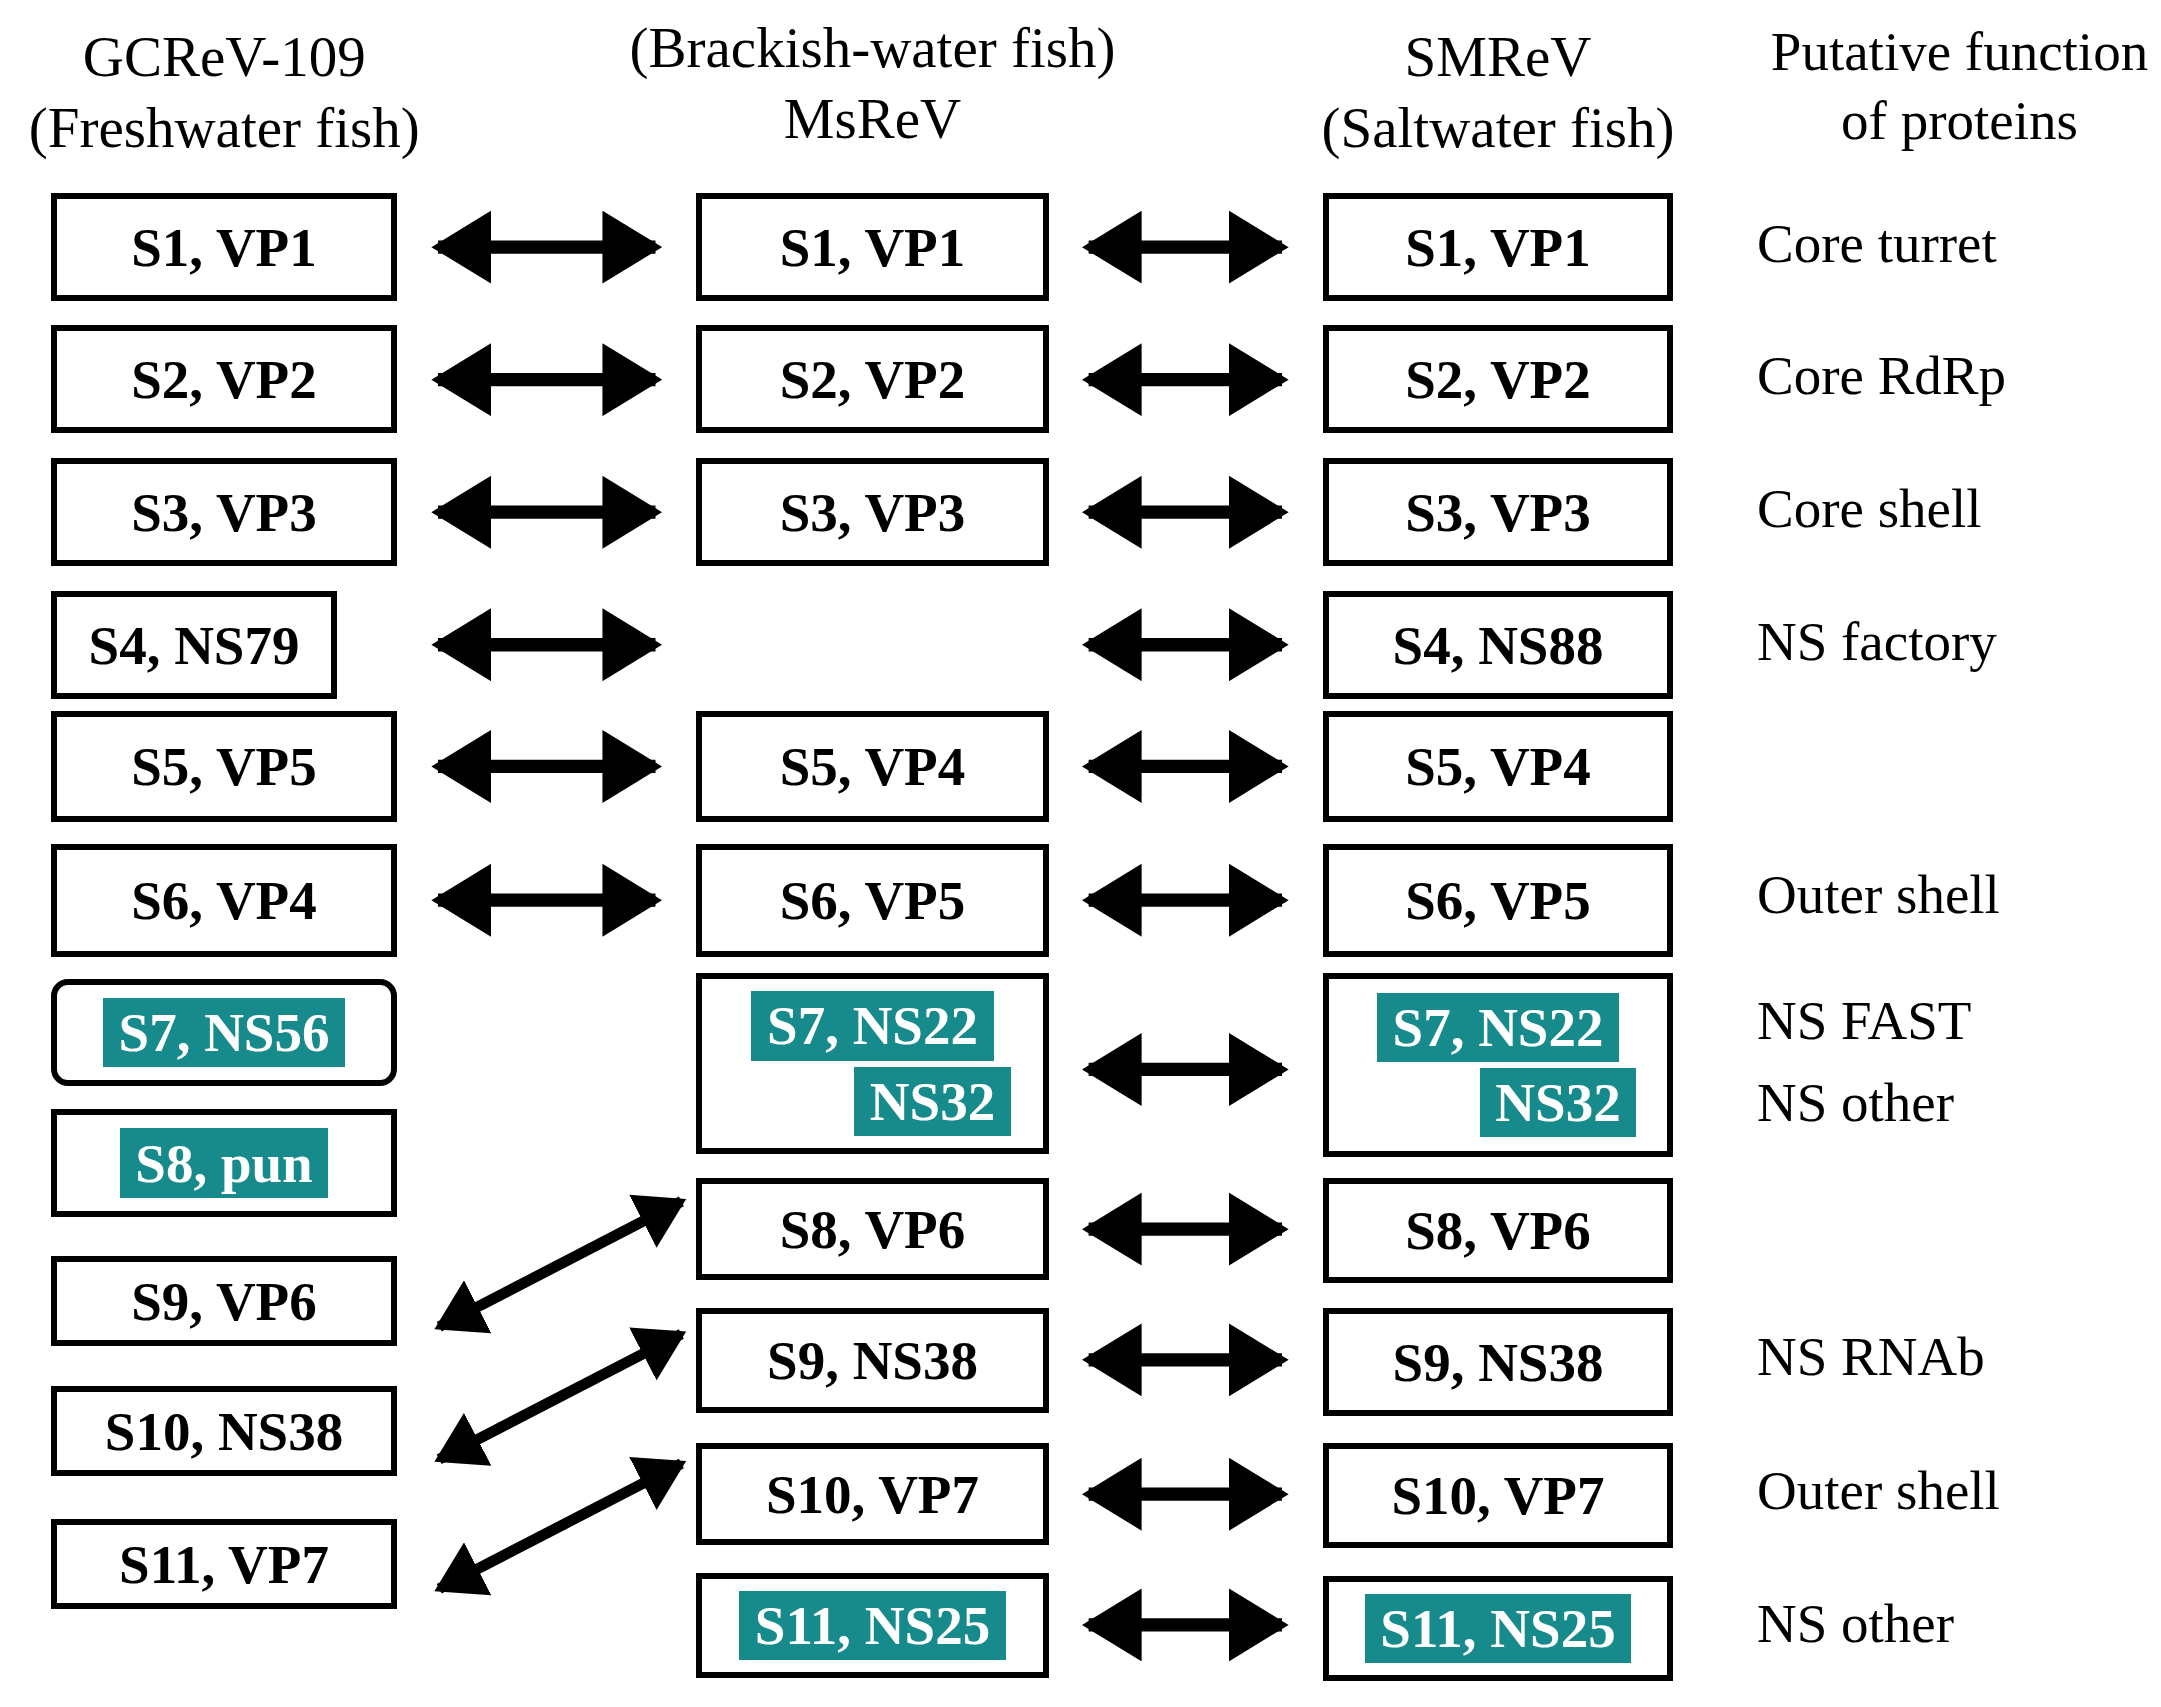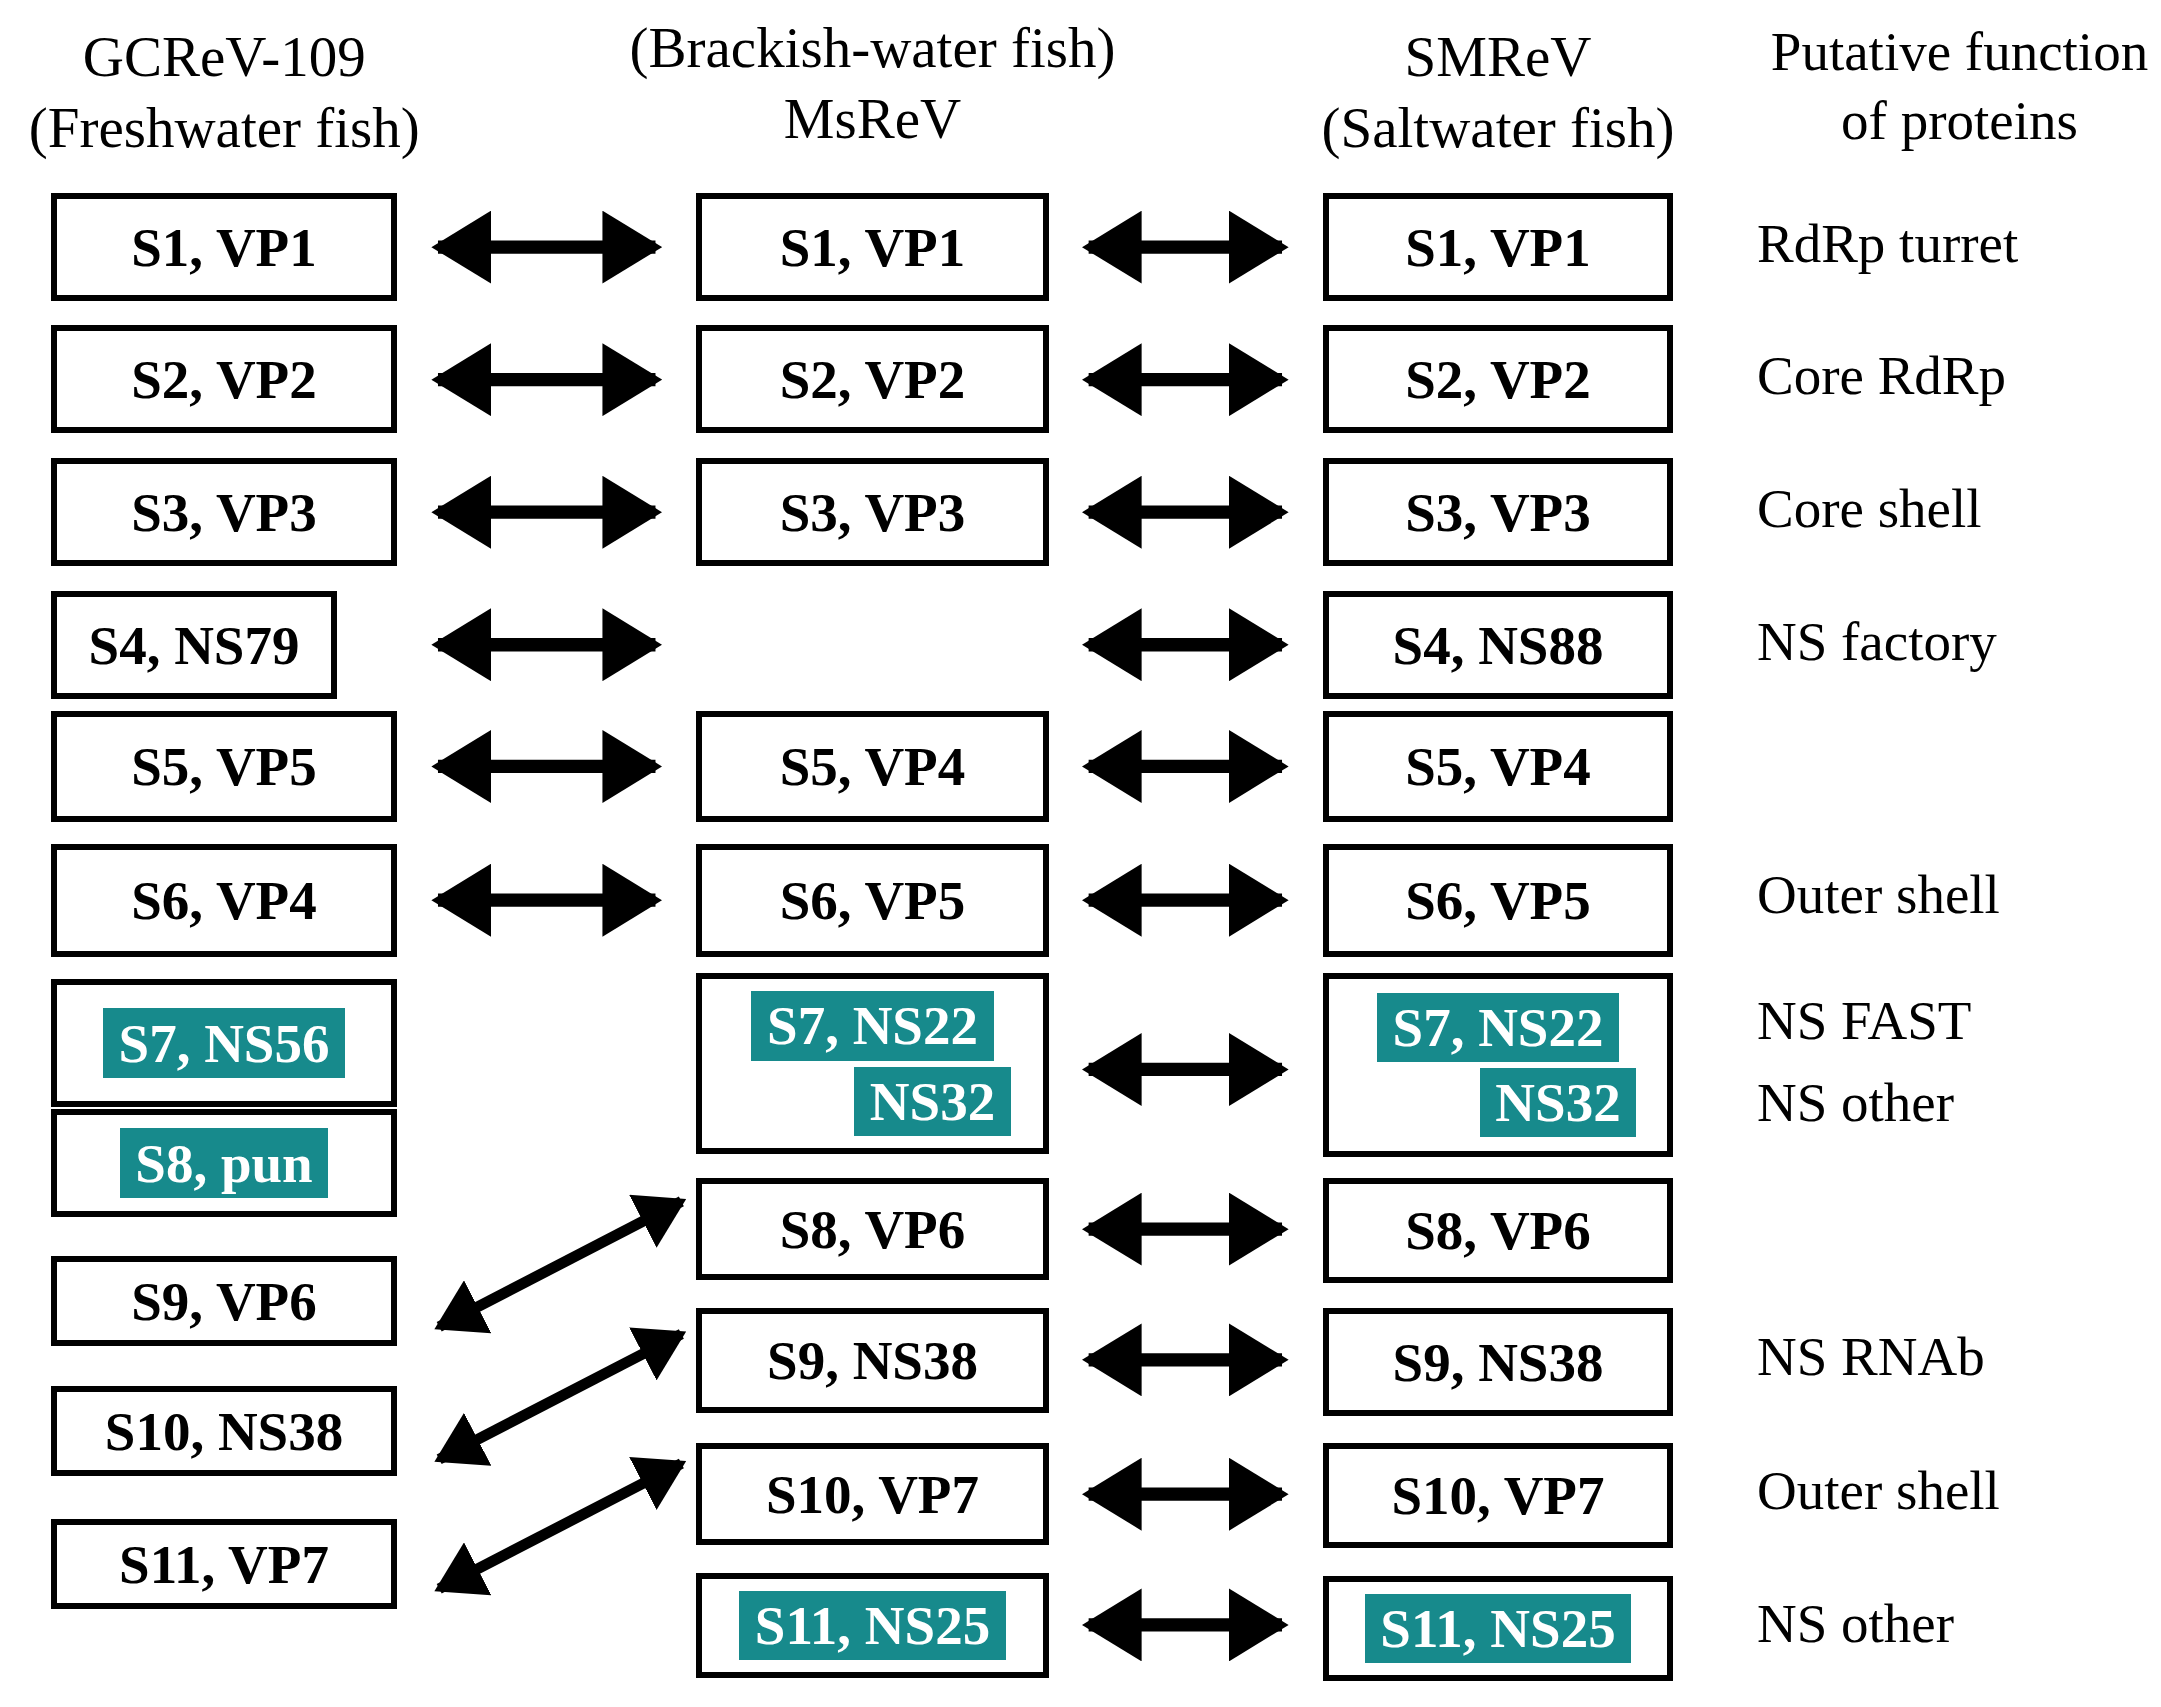--- a/index.html
+++ b/index.html
@@ -68,21 +68,21 @@
     </div>
   <div class="box" style="left:51px;top:591px;width:286px;height:108px;">
       <span class="lbl">S4, NS79</span>
     </div>
   <div class="box" style="left:51px;top:711px;width:346px;height:111px;">
       <span class="lbl">S5, VP5</span>
     </div>
   <div class="box" style="left:51px;top:844px;width:346px;height:113px;">
       <span class="lbl">S6, VP4</span>
     </div>
-  <div class="box" style="left:51px;top:979px;width:346px;height:128px;">
+  <div class="box" style="left:51px;top:979px;width:346px;height:107px;border-radius:17px;">
       <span class="lbl hl">S7, NS56</span>
     </div>
   <div class="box" style="left:51px;top:1109px;width:346px;height:108px;">
       <span class="lbl hl">S8, pun</span>
     </div>
   <div class="box flat" style="left:51px;top:1256px;width:346px;height:90px;">
       <span class="lbl">S9, VP6</span>
     </div>
   <div class="box flat" style="left:51px;top:1386px;width:346px;height:90px;">
       <span class="lbl">S10, NS38</span>
@@ -151,21 +151,21 @@
   <div class="box" style="left:1323px;top:1308px;width:350px;height:108px;">
       <span class="lbl">S9, NS38</span>
     </div>
   <div class="box" style="left:1323px;top:1443px;width:350px;height:105px;">
       <span class="lbl">S10, VP7</span>
     </div>
   <div class="box" style="left:1323px;top:1576px;width:350px;height:105px;">
       <span class="lbl hl">S11, NS25</span>
     </div>
 
-  <div class="fn" style="top:214px;">RdRp turret</div>
+  <div class="fn" style="top:214px;">Core turret</div>
   <div class="fn" style="top:346px;">Core RdRp</div>
   <div class="fn" style="top:479px;">Core shell</div>
   <div class="fn" style="top:612px;">NS factory</div>
   <div class="fn" style="top:865px;">Outer shell</div>
   <div class="fn" style="top:991px;">NS FAST</div>
   <div class="fn" style="top:1073px;">NS other</div>
   <div class="fn" style="top:1327px;">NS RNAb</div>
   <div class="fn" style="top:1461px;">Outer shell</div>
   <div class="fn" style="top:1594px;">NS other</div>
 

